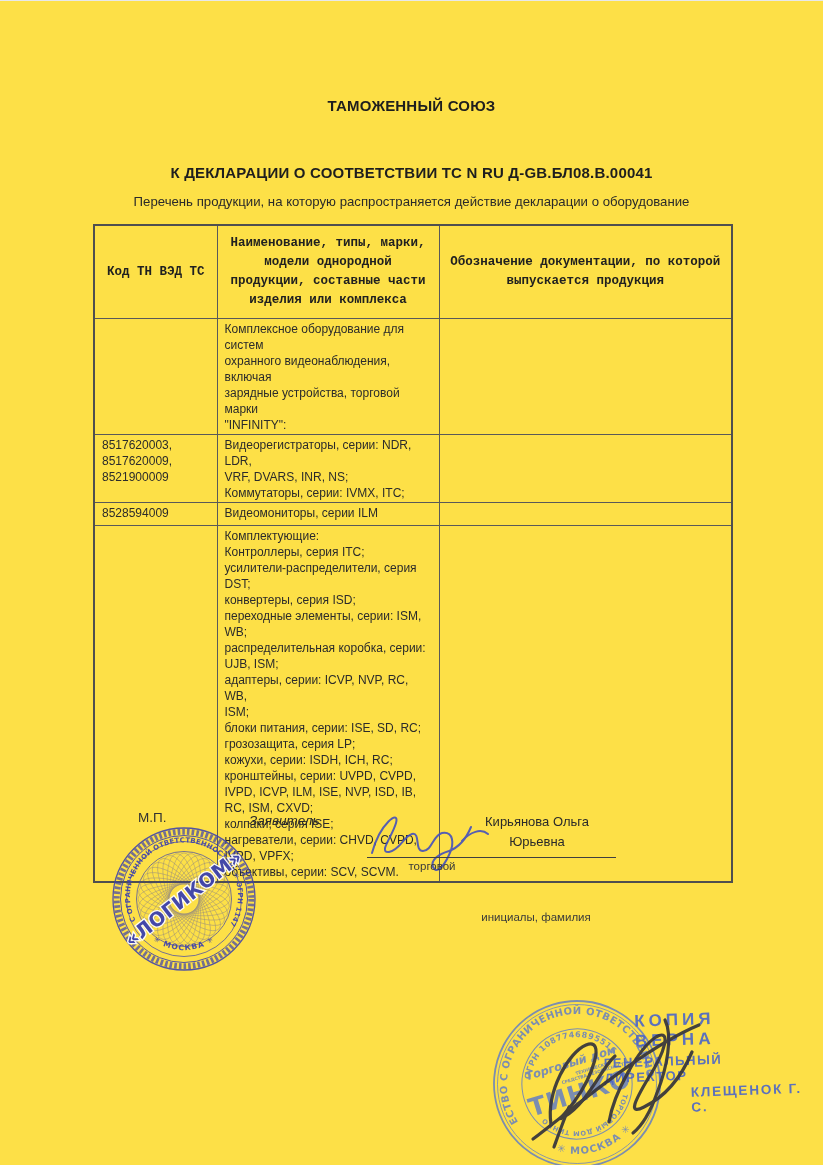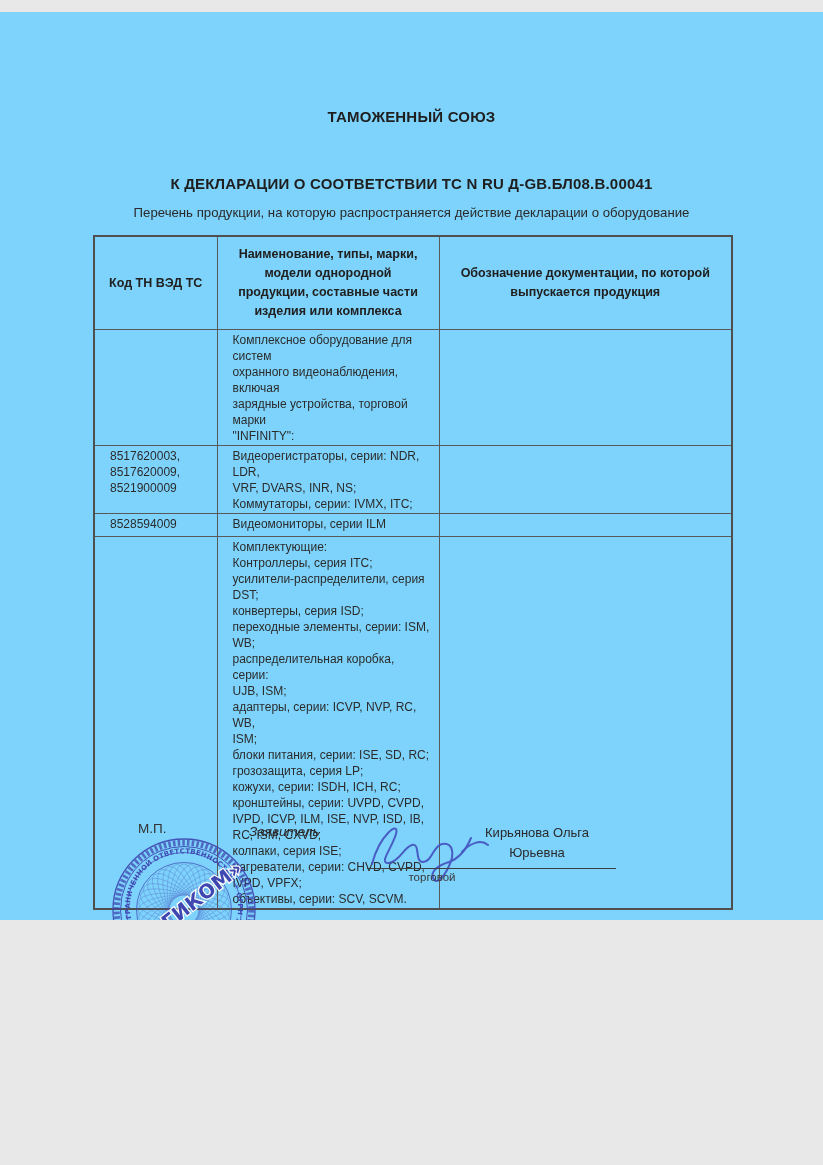--- a/index.html
+++ b/index.html
@@ -1,40 +1,40 @@
 <!DOCTYPE html>
 <html><head>
 <meta charset="utf-8">
 <style>
   html,body{margin:0;padding:0;background:#e8e8e8;}
   .page{
-    position:relative; width:823px; height:908px; margin:12px auto;
-    background:#7dd3fc; overflow:hidden;
+    position:relative; width:823px; height:1165px; margin:1px auto;
+    background:#fde047; overflow:hidden;
     font-family:"Liberation Sans", sans-serif; color:#262626;
   }
   .abs{position:absolute;}
   .centerline{left:0; width:823px; text-align:center;}
   .title{font-weight:bold; font-size:15px; letter-spacing:.2px; color:#1e1e1e;}
   .subtitle{font-size:13.2px; color:#2a2a2a;}
   .pre{white-space:pre-line;}
 
   table.products{
     position:absolute; left:93px; top:223px; width:640px;
     border-collapse:collapse; table-layout:fixed;
     font-size:12px; line-height:16px; color:#2b2b2b;
   }
   table.products th, table.products td{
     border:1px solid #595959; vertical-align:top; overflow:hidden;
   }
   table.products{border:2px solid #4f4f4f;}
   table.products th{
     font-size:12.5px; font-weight:bold; line-height:19px; color:#202020;
-    text-align:center; vertical-align:middle; padding:5px 4px; height:82px;
-  }
-  table.products td{padding:2px 6px 1px 15px;}
+    text-align:center; vertical-align:middle; padding:5px 4px; height:82px;font-family:Liberation Mono, monospace;
+  }
+  table.products td{padding:2px 6px 1px 7px;}
   td.code{padding-left:9px;}
   tr.r1 td{height:61px;}
   tr.r2 td{height:47px;}
   tr.r3 td{height:19px;}
   tr.r4 td{height:318px;}
 
   .mp{font-size:13.5px; color:#333;}
   .label13{font-size:13.5px; color:#2a2a2a;font-style:italic;}
   .sigline{border-top:1.5px solid #3f3f3f; height:0;}
   .sigcap{font-size:11.5px; text-align:center; color:#3a3a3a;}

